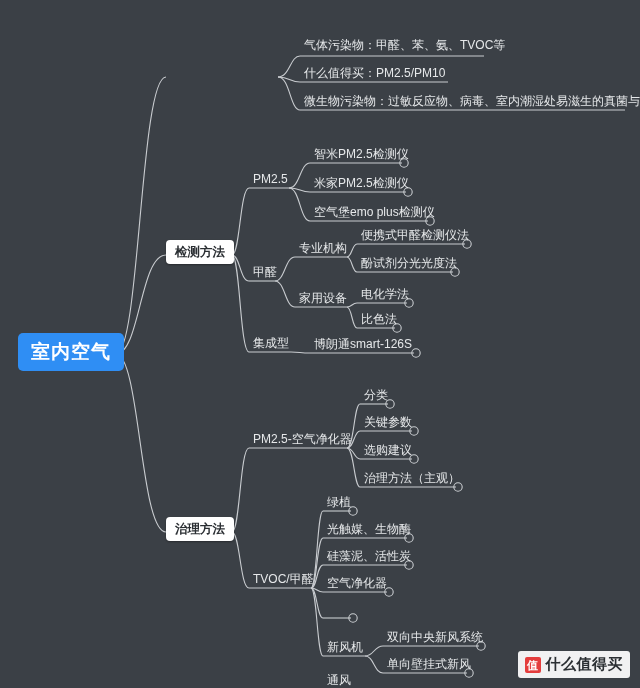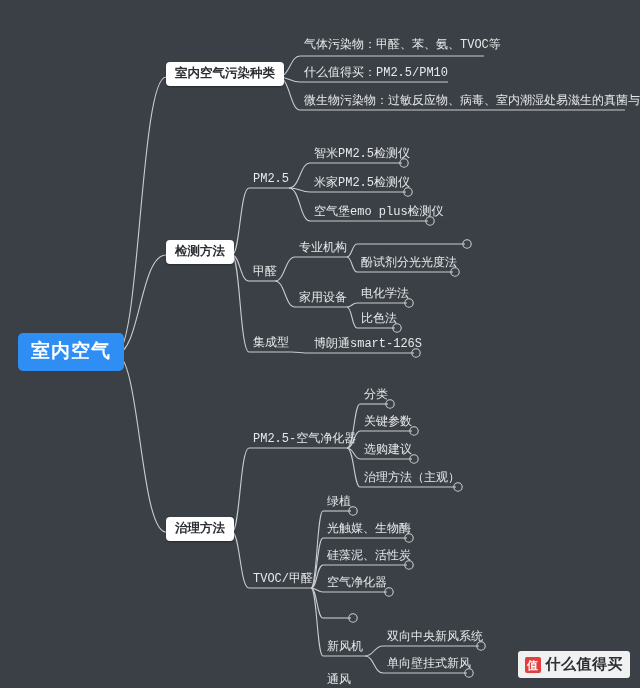--- a/index.html
+++ b/index.html
@@ -22,21 +22,20 @@
     width: 640px;
     height: 688px;
     pointer-events: none;
   }
   .node {
     position: absolute;
     white-space: nowrap;
     color: #e8eaec;
     font-size: 12px;
     line-height: 14px;
-    font-family: Liberation Mono, monospace;
   }
   
   .node.root {
     background: #2f8ef4;
     color: #ffffff;
     font-size: 19px;
     line-height: 20px;
     font-weight: bold;
     padding: 9px 13px;
     border-radius: 5px;
@@ -186,35 +185,35 @@
       <path d="M365,656 C374,656 374,673 383,673"></path>
       <line x1="383" y1="646" x2="479" y2="646"></line>
       <line x1="383" y1="673" x2="467" y2="673"></line>
       <circle cx="481" cy="646" r="4.2" fill="none"></circle>
       <circle cx="469" cy="673" r="4.2" fill="none"></circle>
     </g>
   </svg>
 
   <div class="node root" style="left:18px; top:333px;">室内空气</div>
 
-  <div class="node boxed" style="left:166px; top:62px;">室内空气污染种类</div>
   <div class="node boxed" style="left:166px; top:240px;">检测方法</div>
   <div class="node boxed" style="left:166px; top:517px;">治理方法</div>
 
   <div class="node plain" style="left:302px; top:38px;">气体污染物：甲醛、苯、氨、TVOC等</div>
   <div class="node plain" style="left:302px; top:66px;">什么值得买：PM2.5/PM10</div>
   <div class="node plain" style="left:302px; top:94px;">微生物污染物：过敏反应物、病毒、室内潮湿处易滋生的真菌与微生物</div>
 
   <div class="node plain" style="left:251px; top:172px;">PM2.5</div>
   <div class="node plain" style="left:312px; top:147px;">智米PM2.5检测仪</div>
   <div class="node plain" style="left:312px; top:176px;">米家PM2.5检测仪</div>
   <div class="node plain" style="left:312px; top:205px;">空气堡emo plus检测仪</div>
 
   <div class="node plain" style="left:251px; top:265px;">甲醛</div>
   <div class="node plain" style="left:297px; top:241px;">专业机构</div>
+  <div class="node plain" style="left:359px; top:228px;">便携式甲醛检测仪法</div>
   <div class="node plain" style="left:359px; top:256px;">酚试剂分光光度法</div>
   <div class="node plain" style="left:297px; top:291px;">家用设备</div>
   <div class="node plain" style="left:359px; top:287px;">电化学法</div>
   <div class="node plain" style="left:359px; top:312px;">比色法</div>
 
   <div class="node plain" style="left:251px; top:336px;">集成型</div>
   <div class="node plain" style="left:312px; top:337px;">博朗通smart-126S</div>
 
   <div class="node plain" style="left:251px; top:432px;">PM2.5-空气净化器</div>
   <div class="node plain" style="left:362px; top:388px;">分类</div>

